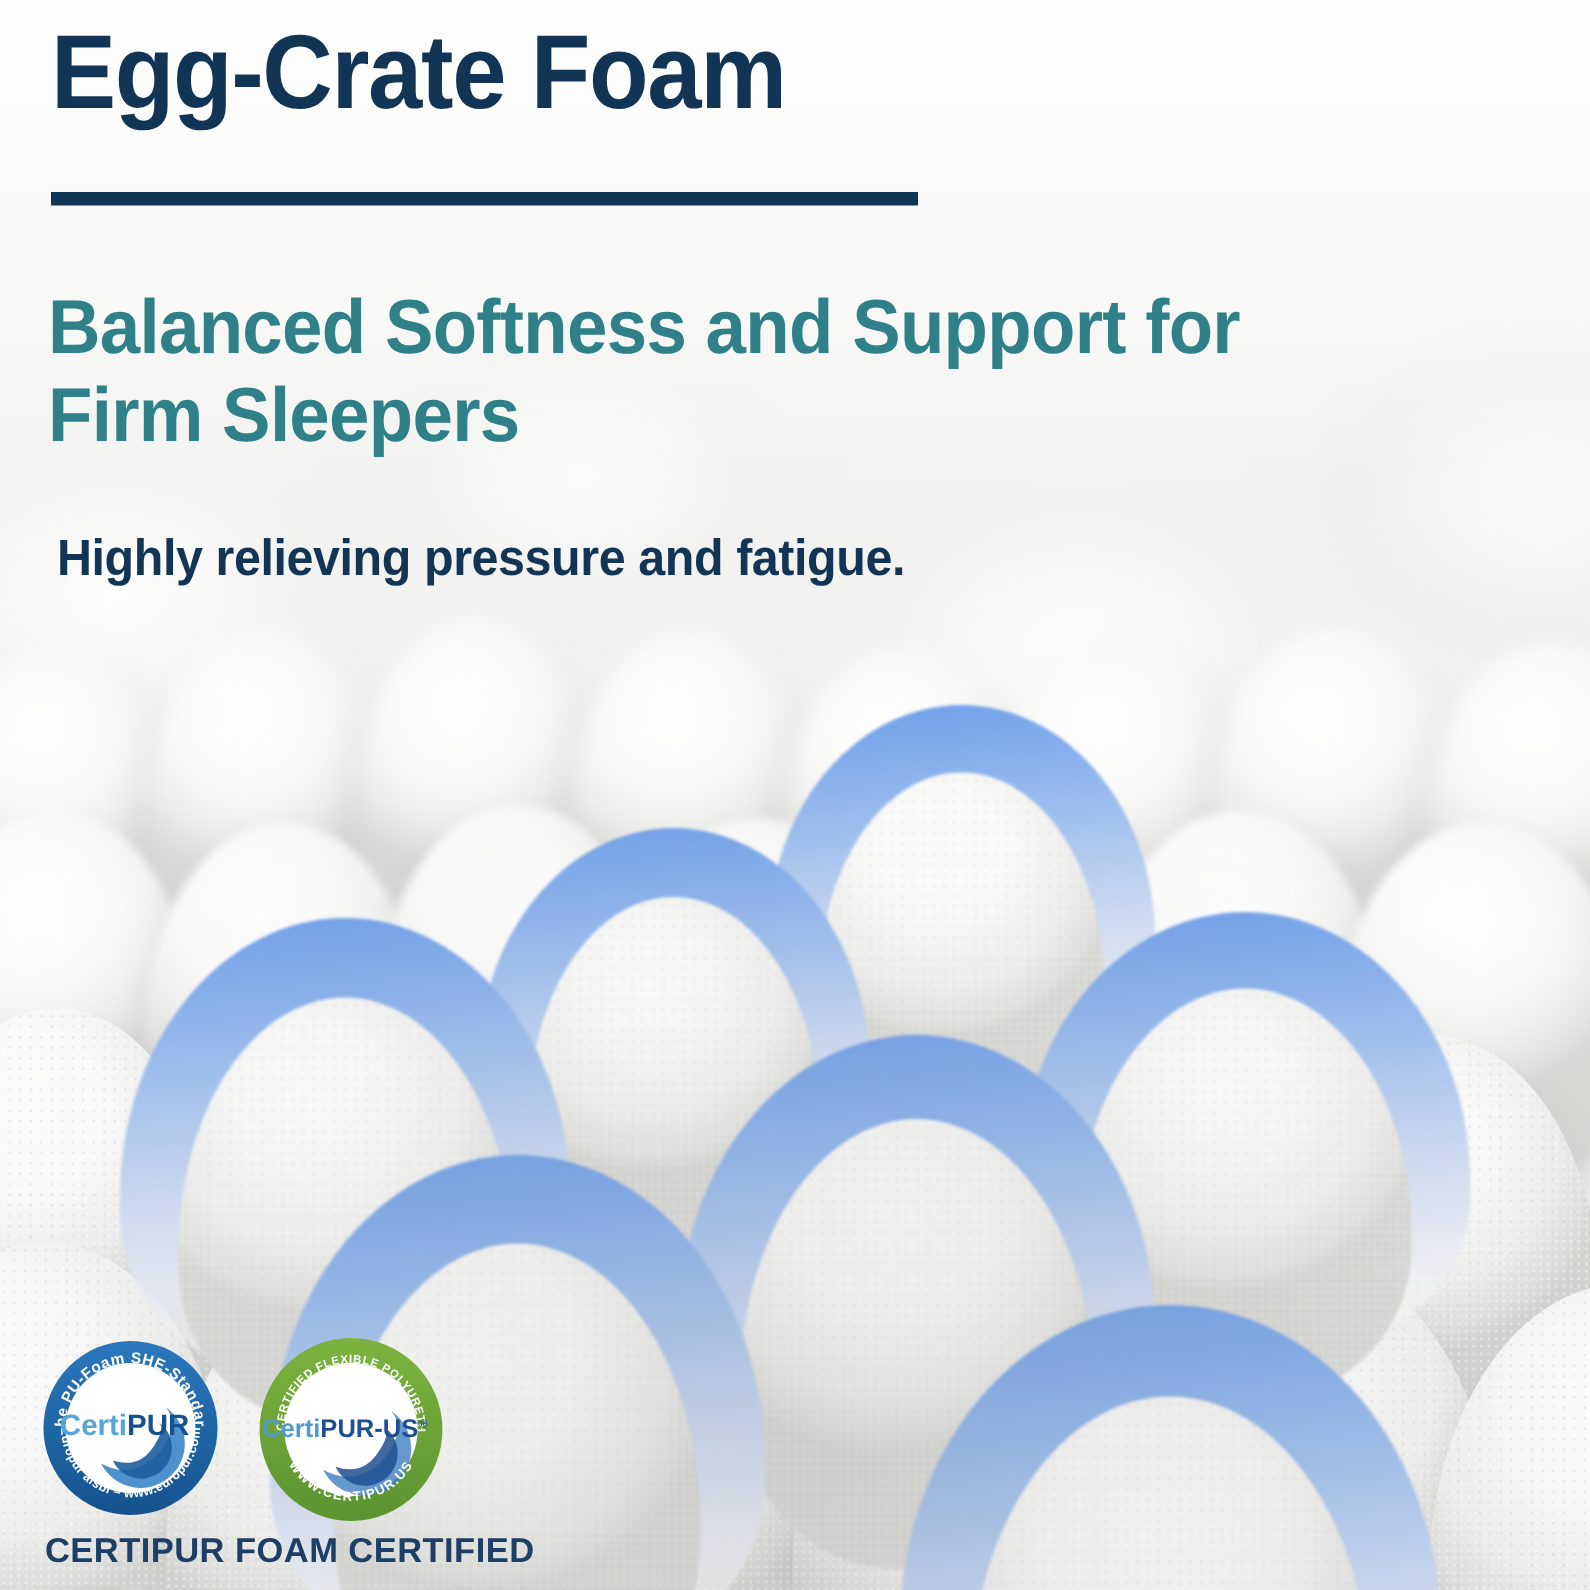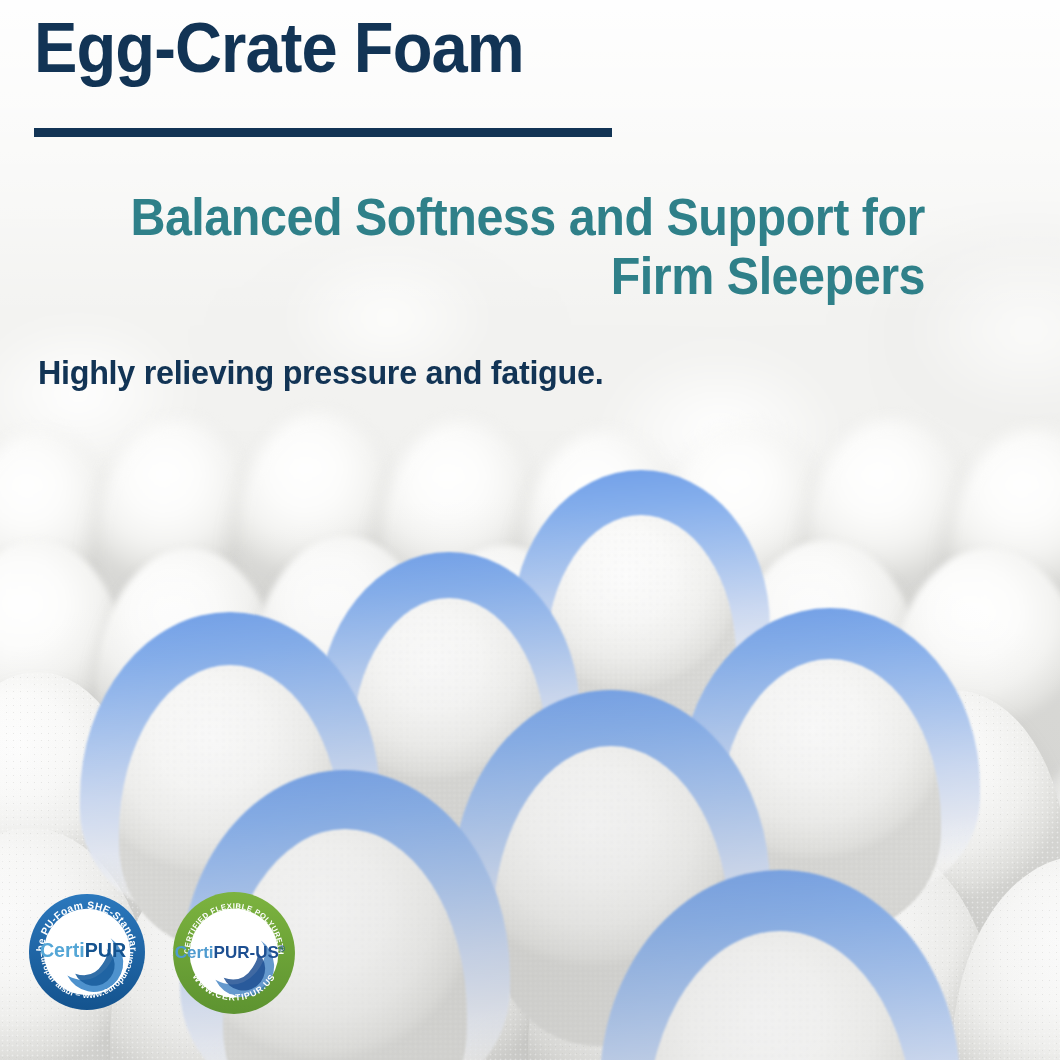--- a/index.html
+++ b/index.html
@@ -10,21 +10,20 @@
     background:#ffffff;
     font-family:"Liberation Sans", sans-serif;
     overflow:hidden;
   }
 
   #banner {
     position:relative;
     width:1060px; height:1060px;
     overflow:hidden;
     background:#f3f3f1;
-    text-align:right;
   }
 
   
   .foam-stage { position:absolute; inset:0; overflow:hidden; }
 
   
   .foam-haze {
     position:absolute; left:-6%; top:-6%; width:112%; height:60%;
     background:
       radial-gradient(ellipse 170px 120px at 12% 72%, #ffffff 0%, #f4f4f2 58%, rgba(244,244,242,0) 75%),
@@ -301,14 +300,15 @@
         <text font-family="'Liberation Sans',sans-serif" font-size="8.4" font-weight="bold" fill="#ffffff" letter-spacing="1">
           <textPath href="#us-bot" startOffset="50%" text-anchor="middle">WWW.CERTIPUR.US</textPath>
         </text>
         <text x="56" y="65" text-anchor="middle" font-family="'Liberation Sans',sans-serif" font-size="16.5" font-weight="bold">
           <tspan fill="#4f9bcf">Certi</tspan><tspan fill="#1d4f91">PUR-US</tspan><tspan fill="#1d4f91" font-size="8" dy="-6">®</tspan>
         </text>
       </svg>
     </div>
   </div>
 
+  <div class="cert-caption">CERTIPUR FOAM CERTIFIED</div>
 
 </div>
 
 </body></html>

